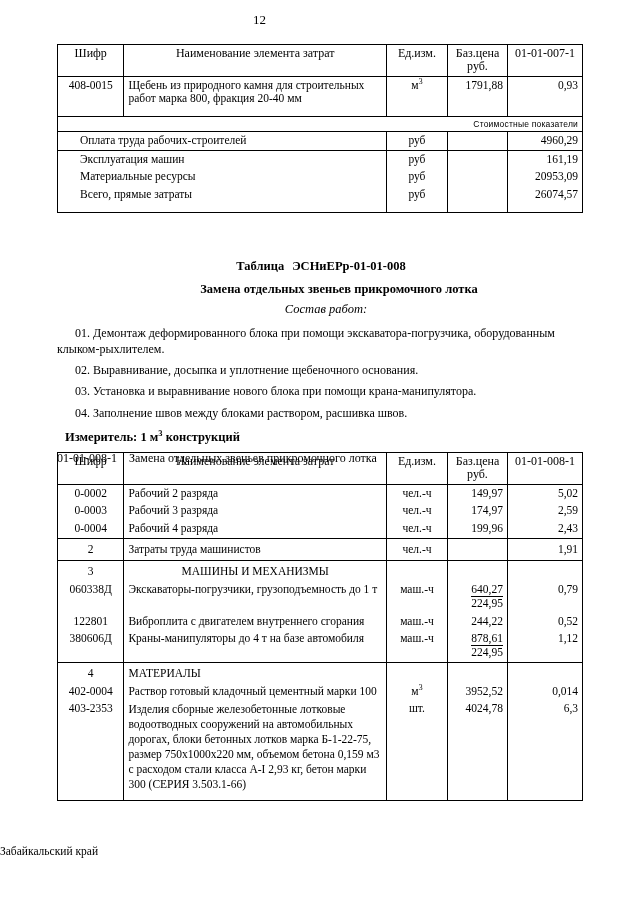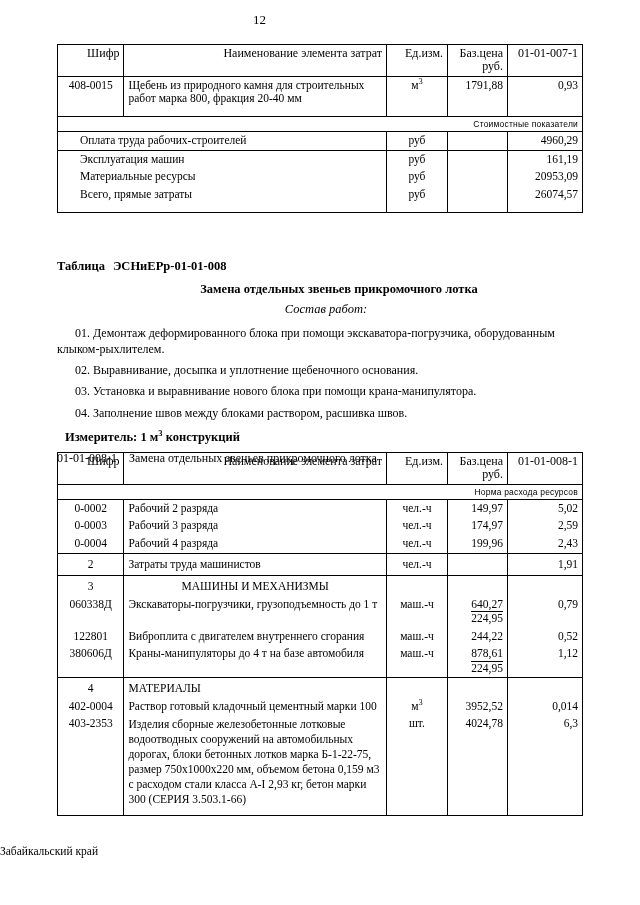--- a/index.html
+++ b/index.html
@@ -43,21 +43,21 @@
     font-weight: normal;
     box-sizing: border-box;
   }
   .c-code   { width: 62px;  text-align: center; }
   .c-name   { width: 245px; text-align: left; }
   .c-unit   { width: 57px;  text-align: center; }
   .c-price  { width: 56px;  text-align: right; }
   .c-norm   { width: 70px;  text-align: right; }
 
   .hdr-cell {
-    text-align: right;
+    text-align: center;
     vertical-align: middle;
     padding: 4px 3px;
     font-size: 12px;
     line-height: 1.12;
   }
   .band-row td {
     border-left: 1px solid #000;
     border-right: 1px solid #000;
     border-top: 1px solid #000;
     border-bottom: 1px solid #000;
@@ -100,20 +100,21 @@
     left: 57px;
     top: 258px;
     width: 528px;
     font-size: 12px;
     line-height: 1.32;
   }
   .tbl-caption {
     font-weight: bold;
     font-size: 12.5px;
     margin: 0 0 6px 0;
+    text-align: center;
   }
   .tbl-caption .lbl { margin-right: 8px; }
   .tbl-title {
     font-weight: bold;
     text-align: center;
     font-size: 12.5px;
     margin: 0 0 4px 0;
     padding-left: 36px;
   }
   .sostav {
@@ -257,23 +258,20 @@
         <td class="hdr-cell">Шифр</td>
         <td class="hdr-cell">Наименование элемента затрат</td>
         <td class="hdr-cell">Ед.изм.</td>
         <td class="hdr-cell">
           <span>Баз.цена</span><br>
           <span>руб.</span>
         </td>
         <td class="hdr-cell nowrap">01-01-008-1</td>
       </tr>
 
-      <tr class="band-row">
-        <td colspan="5">Норма расхода ресурсов</td>
-      </tr>
 
       <tr>
         <td class="ctr" style="border-bottom:none;">0-0002</td>
         <td class="lft" style="border-bottom:none;">Рабочий 2 разряда</td>
         <td class="ctr" style="border-bottom:none;">чел.-ч</td>
         <td class="rgt" style="border-bottom:none;">149,97</td>
         <td class="rgt" style="border-bottom:none;">5,02</td>
       </tr>
 
       <tr>

